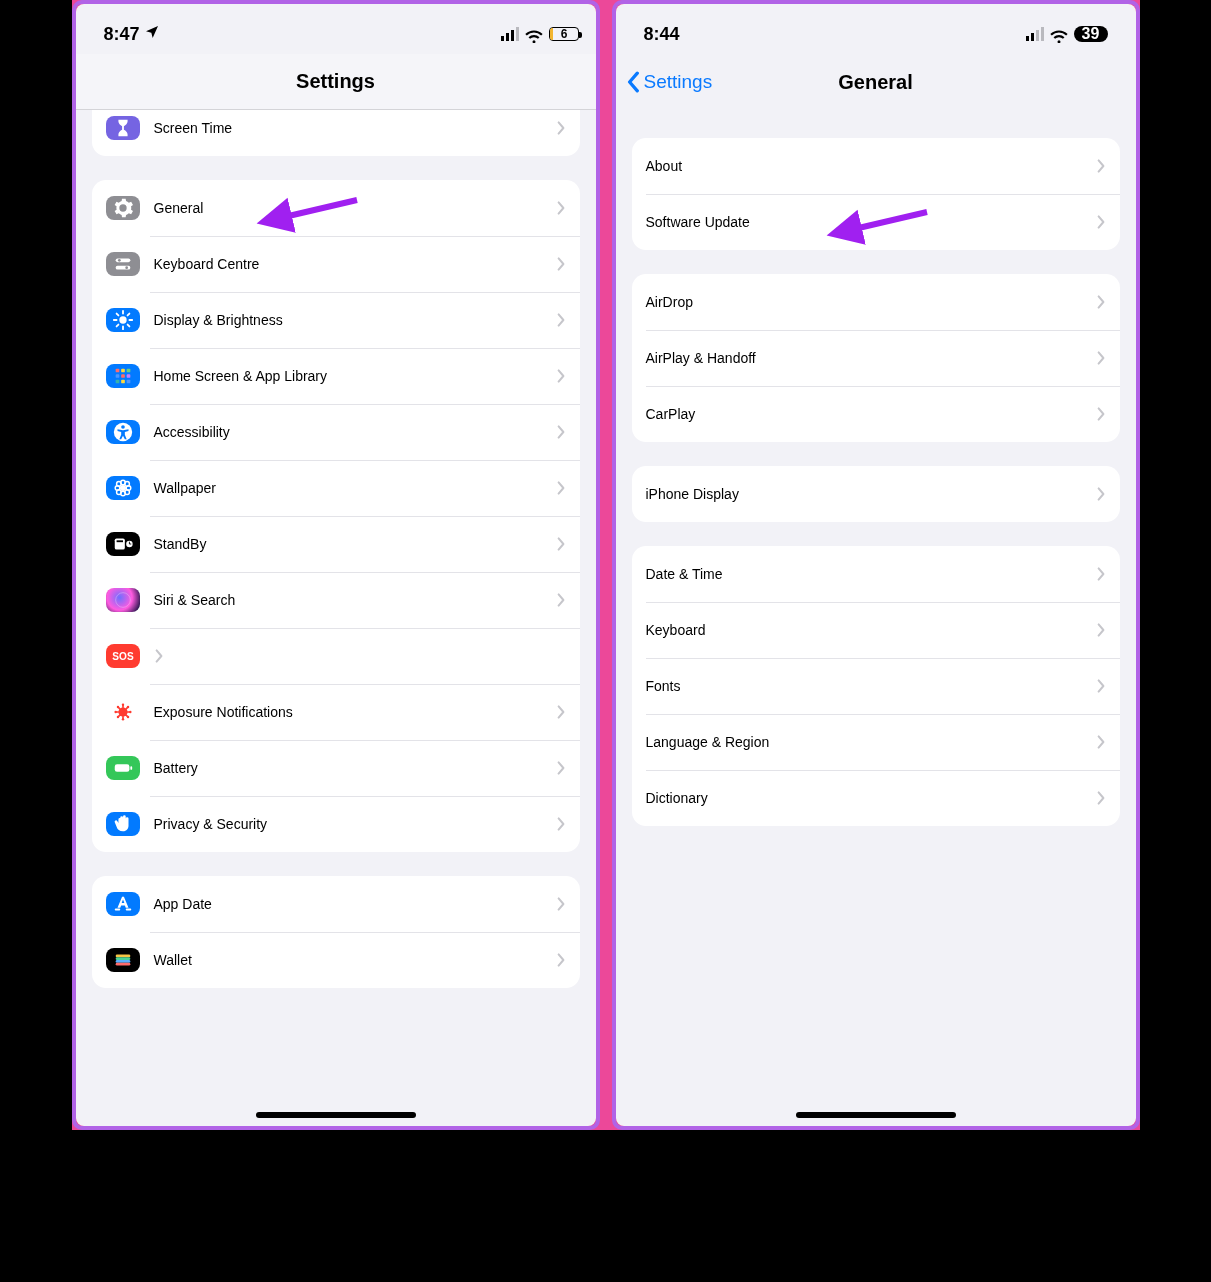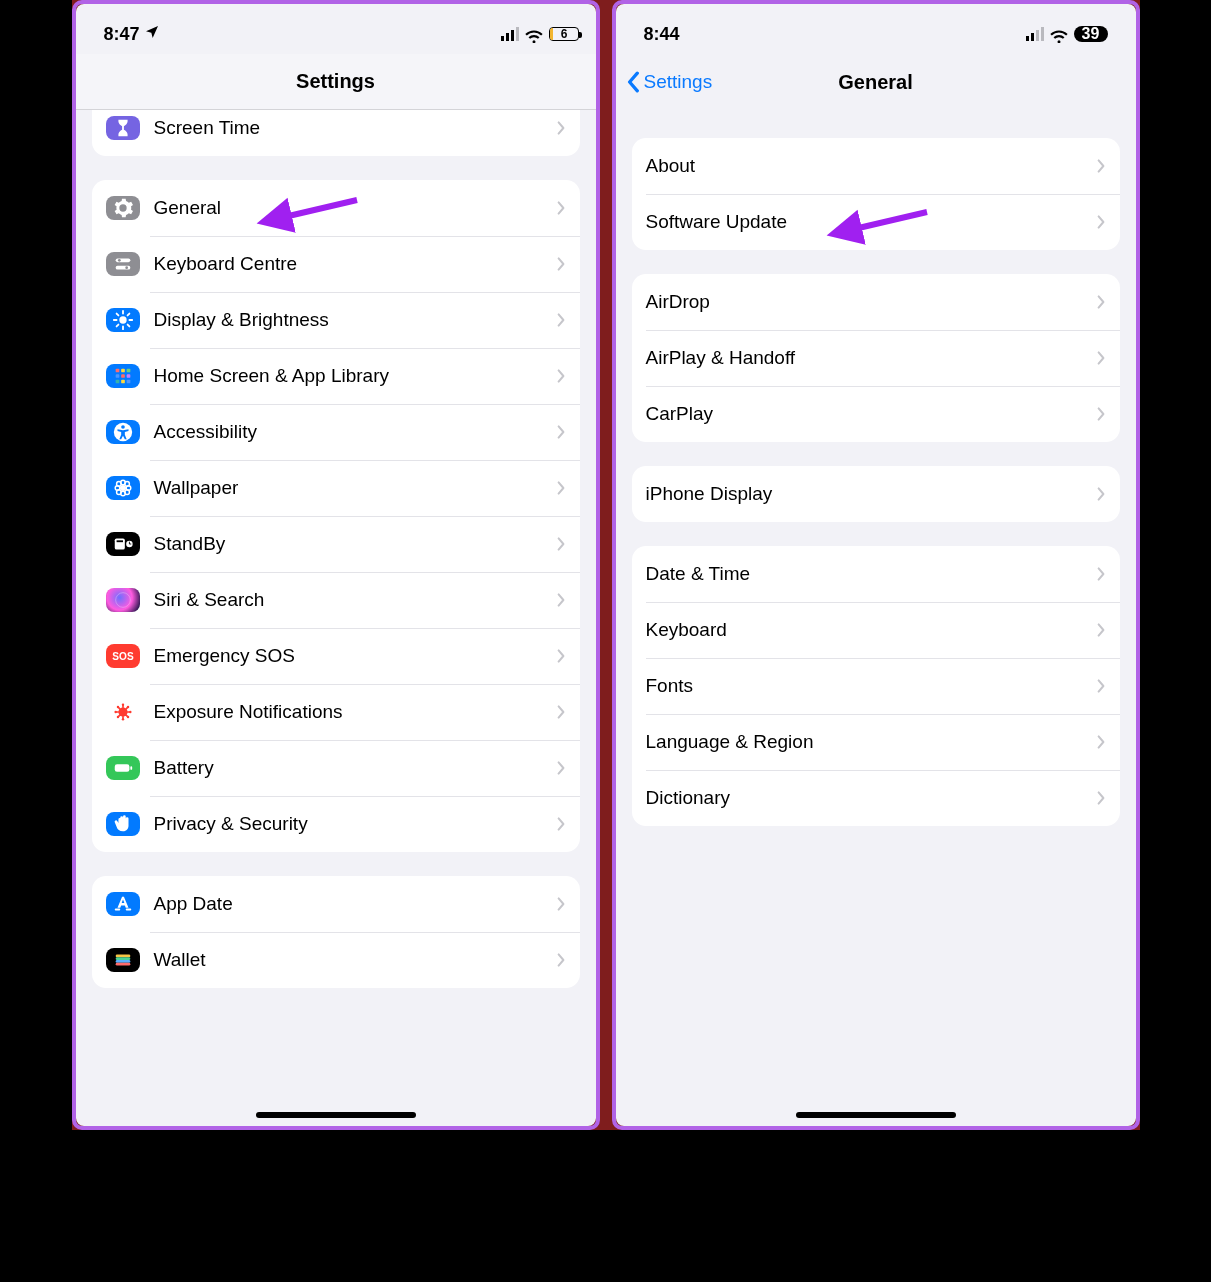--- a/index.html
+++ b/index.html
@@ -7,21 +7,21 @@
     background: #000;
     font-family: -apple-system, BlinkMacSystemFont, "Helvetica Neue", Arial, sans-serif;
     display: flex;
     justify-content: center;
     align-items: flex-start;
     min-height: 100vh;
   }
   .stage {
     display: flex;
     gap: 12px;
-    background: #7f1d1d;
+    background: #ec4899;
     padding: 0;
   }
   .phone {
     width: 520px;
     height: 1122px;
     background: #f2f2f7;
     border-radius: 8px;
     overflow: hidden;
     position: relative;
     display: flex;
@@ -124,21 +124,21 @@
   }
   .row.no-icon + .row.no-icon::before{ left:14px;}
   .row-icon {
     width:34px; height:24px; border-radius:8px;
     display:flex; align-items:center; justify-content:center;
     flex-shrink:0; margin-right:14px;
     color:#fff;
   }
   .row-label {
     flex:1;
-    font-size:19px;
+    font-size:14px;
     color:#000;
   }
   .row-chevron {
     color:#c6c6cb;
     display:flex; align-items:center;
   }
   .row-chevron svg{width:10px;height:16px;}
   
   .bg-purple{background:#7564e2;}
   .bg-gray{background:#8e8e93;}
@@ -371,21 +371,20 @@
                   <path fill="none" stroke="#c6c6cb" stroke-width="2.5" stroke-linecap="round" stroke-linejoin="round" d="M3 3 L9 10 L3 17"></path>
                 </svg>
               </span>
             </div>
             <div class="row">
               <span class="row-icon bg-red">
                 <svg viewBox="0 0 24 24">
                   <text x="12" y="16" text-anchor="middle" font-size="11" font-weight="700" fill="#fff" font-family="Arial">SOS</text>
                 </svg>
               </span>
-              <span class="row-label">Emergency SOS</span>
               <span class="row-chevron">
                 <svg viewBox="0 0 12 20">
                   <path fill="none" stroke="#c6c6cb" stroke-width="2.5" stroke-linecap="round" stroke-linejoin="round" d="M3 3 L9 10 L3 17"></path>
                 </svg>
               </span>
             </div>
             <div class="row">
               <span class="row-icon bg-white">
                 <svg viewBox="0 0 24 24">
                   <circle cx="12" cy="12" r="5" fill="#ff3b30"></circle>

